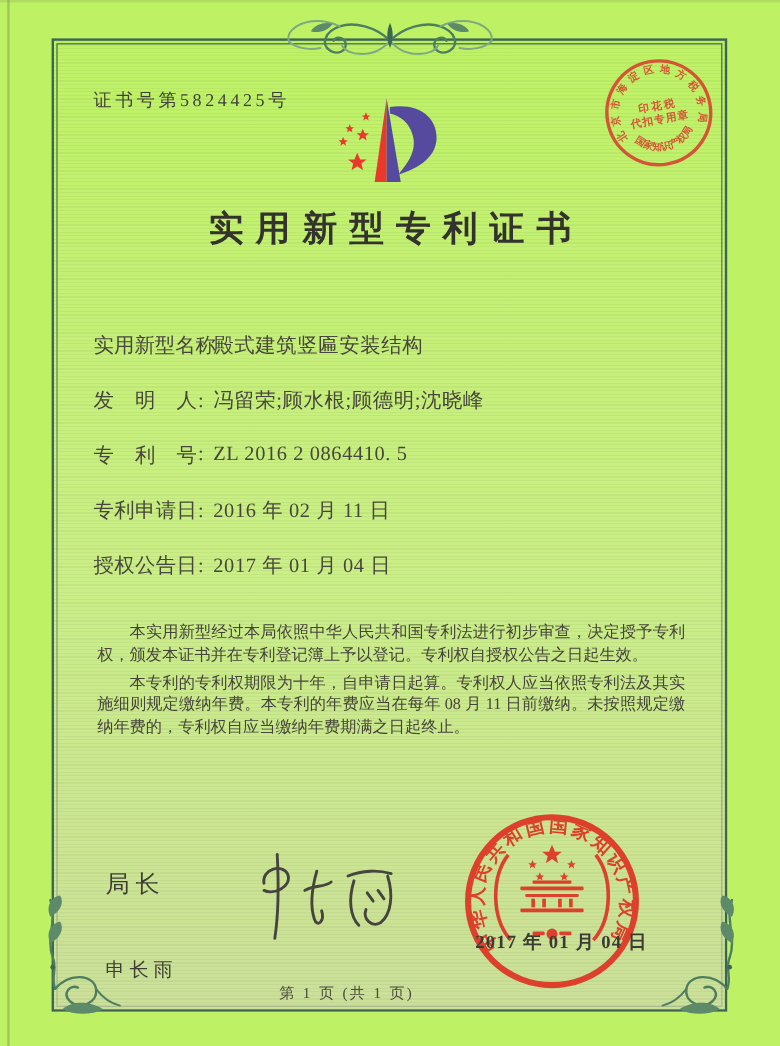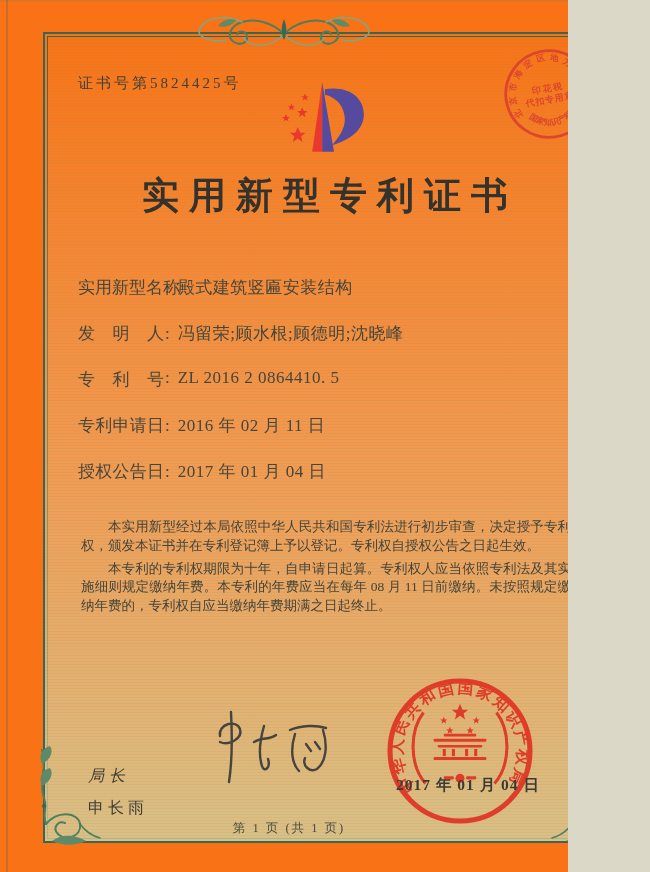--- a/index.html
+++ b/index.html
@@ -2,22 +2,22 @@
 <html style="--border_green: #3c6554; --ornament_green: #4e7e60; --ornament_light: #7da883; --seal_red: #df3425; --stamp_red: #d8402f; --logo_red: #e8392c; --logo_purple: #554a9e; --text_dark: #45443a;"><head>
 <meta charset="utf-8">
 <style>
   html,body{margin:0;padding:0;}
   body{
     width:650px;height:872px;
     font-family:"Liberation Serif","DejaVu Serif",serif;
     background:#dcd8c8;
   }
   .page{
-    position:relative;width:568px;height:872px;overflow:hidden;
-    background:#f97316;
+    position:relative;width:650px;height:872px;overflow:hidden;
+    background:#bef264;
   }
   
   .scan-edge-left{position:absolute;left:6px;top:0;width:2px;height:872px;background:rgba(95,95,80,.30);}
   .scan-edge-top{position:absolute;left:0;top:0;width:650px;height:2px;background:rgba(120,115,95,.18);}
 
   
   .frame{
     position:absolute;left:43px;top:32px;width:563px;height:811px;
     border:2px solid var(--border_green);
     box-sizing:border-box;
@@ -43,40 +43,40 @@
     position:absolute;left:78px;top:74px;
     font-size:15px;letter-spacing:3px;color:#3f4038;white-space:nowrap;
   }
   .logo{position:absolute;left:274px;top:72px;}
   .stamp-wrap{
     position:absolute;left:502px;top:47px;width:94px;height:94px;
     transform:rotate(-10deg);opacity:.88;
   }
   .doc-title{
     position:absolute;left:0;top:171px;width:650px;
-    text-align:center;font-size:37px;font-weight:700;color:#33322c;
+    text-align:center;font-size:29px;font-weight:700;color:#33322c;
     letter-spacing:10px;text-indent:10px;white-space:nowrap;
   }
   .fields{position:absolute;left:78px;top:256px;width:480px;}
   .field-row{height:22px;margin-bottom:24px;font-size:17px;color:#47463c;white-space:nowrap;margin-top:20px;}
   .field-label{
     display:inline-block;width:86px;text-align:justify;text-align-last:justify;
     vertical-align:top;
   }
   .field-colon{display:inline-block;margin:0 8px 0 1px;}
   .field-value{letter-spacing:.5px;}
 
   .body-text{
     position:absolute;left:77px;top:514px;width:498px;
     font-size:13.5px;line-height:18.8px;color:#45443a;
     text-align:justify;
   }
   .body-text p{margin:4px;text-indent:2em;}
 
-  .signer-title{position:absolute;left:88px;top:766px;font-size:16px;letter-spacing:5px;color:#3e3d35;font-style:italic;}
+  .signer-title{position:absolute;left:88px;top:723px;font-size:20px;letter-spacing:5px;color:#3e3d35;}
   .signer-name{position:absolute;left:88px;top:798px;font-size:16px;letter-spacing:4px;color:#3e3d35;}
   .signature{position:absolute;left:198px;top:706px;}
 
   .seal{position:absolute;left:387px;top:678px;opacity:.93;z-index:4;}
   .seal-date{
     position:absolute;left:396px;top:775px;z-index:5;
     font-size:15.5px;font-weight:600;letter-spacing:1px;color:#3c3b33;white-space:nowrap;
   }
   .footer{
     position:absolute;left:0;top:820px;width:552px;text-align:center;

